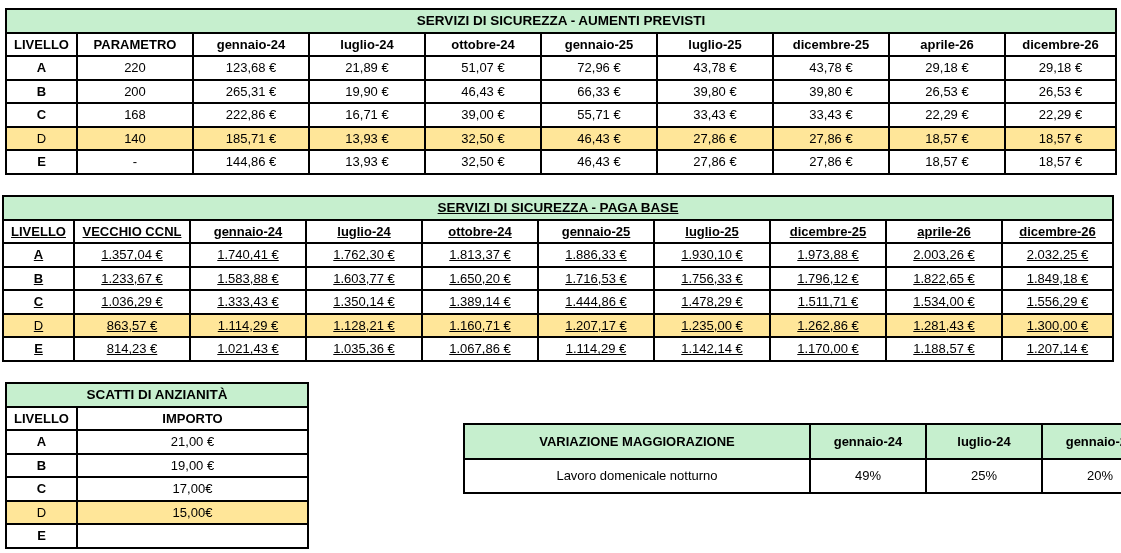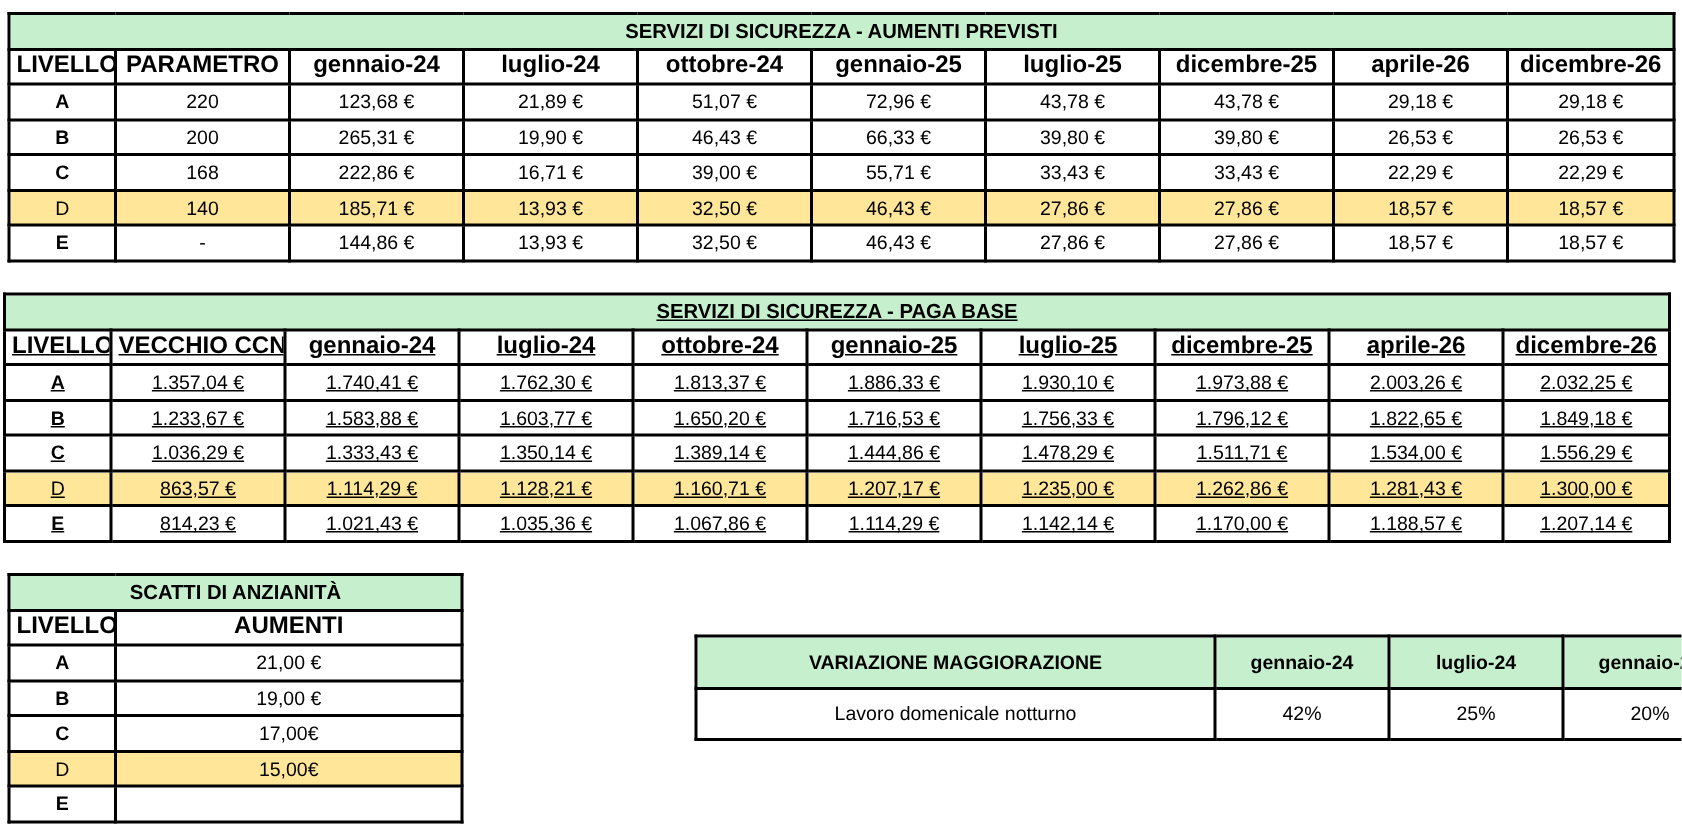--- a/index.html
+++ b/index.html
@@ -4,21 +4,21 @@
 <style>
   html, body { margin:0; padding:0; background:#ffffff; }
   body { width:1121px; height:553px; position:relative; overflow:hidden;
          font-family:"Liberation Sans", sans-serif; color:#000; }
   table.sheet { position:absolute; border-collapse:collapse; table-layout:fixed;
                 font-size:13px; }
   table.sheet td { border:2px solid #000; padding:0 4px; text-align:center;
                    white-space:nowrap; overflow:hidden; line-height:1; }
   table.sheet tr { height:23.5px; }
   .title td, td.title { background:#C6EFCE; font-weight:bold; font-size:13.5px; }
-  .hdr td { font-weight:bold; font-size:16px; }
+  .hdr td { font-weight:bold; font-size:13px; }
   td.lvl { font-weight:bold; }
   tr.hl td { background:#FFE699; }
   tr.hl td.lvl { font-weight:normal; }
   td.right { text-align:right; padding-right:6px; }
   #t1 { left:5px; top:8px; width:1110px; height:165px;padding-left:27px; }
   #t2 { left:2px; top:195px; width:1110px; height:165px;text-decoration:underline; }
   #t3 { left:5px; top:382px; width:302px; height:164px; }
   #t4 { left:422px; top:423px; width:694px; height:71px;margin-left:41px; }
   #t4 tr { height:23.5px; }
   #t4 td { font-size:13px; }
@@ -214,21 +214,21 @@
   <colgroup>
       <col style="width:71px">
       <col style="width:231px">
     </colgroup>
   <tbody>
       <tr class="title">
     <td colspan="2">SCATTI DI ANZIANITÀ</td>
   </tr>
   <tr class="hdr">
     <td>LIVELLO</td>
-    <td>AUMENTI</td>
+    <td>IMPORTO</td>
   </tr>
   <tr>
     <td class="lvl">A</td>
     <td>21,00 €</td>
   </tr>
   <tr>
     <td class="lvl">B</td>
     <td>19,00 €</td>
   </tr>
   <tr>
@@ -255,18 +255,18 @@
     </colgroup>
   <tbody>
       <tr class="title hdr">
     <td>VARIAZIONE MAGGIORAZIONE</td>
     <td>gennaio-24</td>
     <td>luglio-24</td>
     <td>gennaio-25</td>
   </tr>
   <tr>
     <td>Lavoro domenicale notturno</td>
-    <td>42%</td>
+    <td>49%</td>
     <td>25%</td>
     <td>20%</td>
   </tr>
 </tbody>
   </table>
 
 </body></html>

